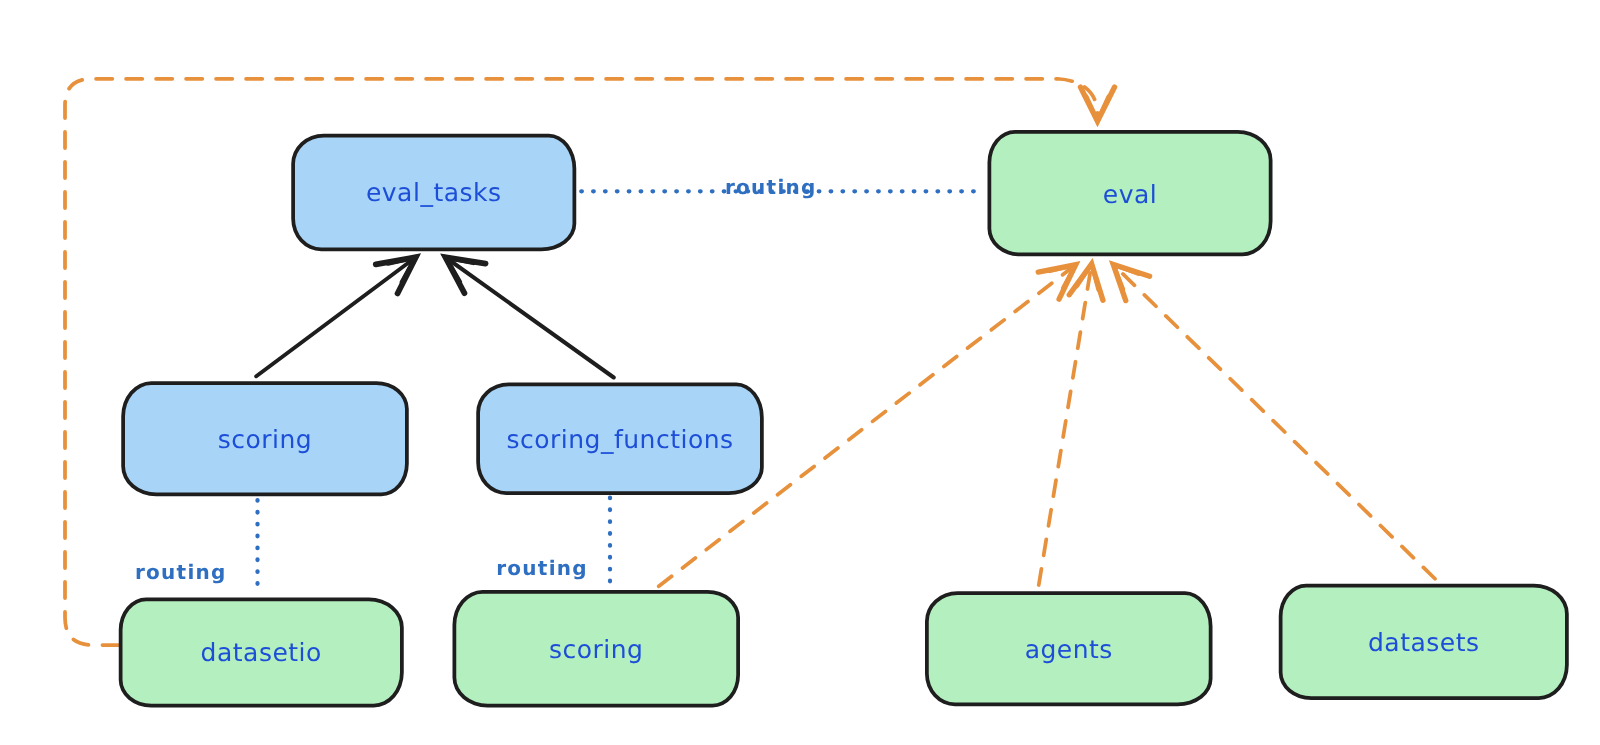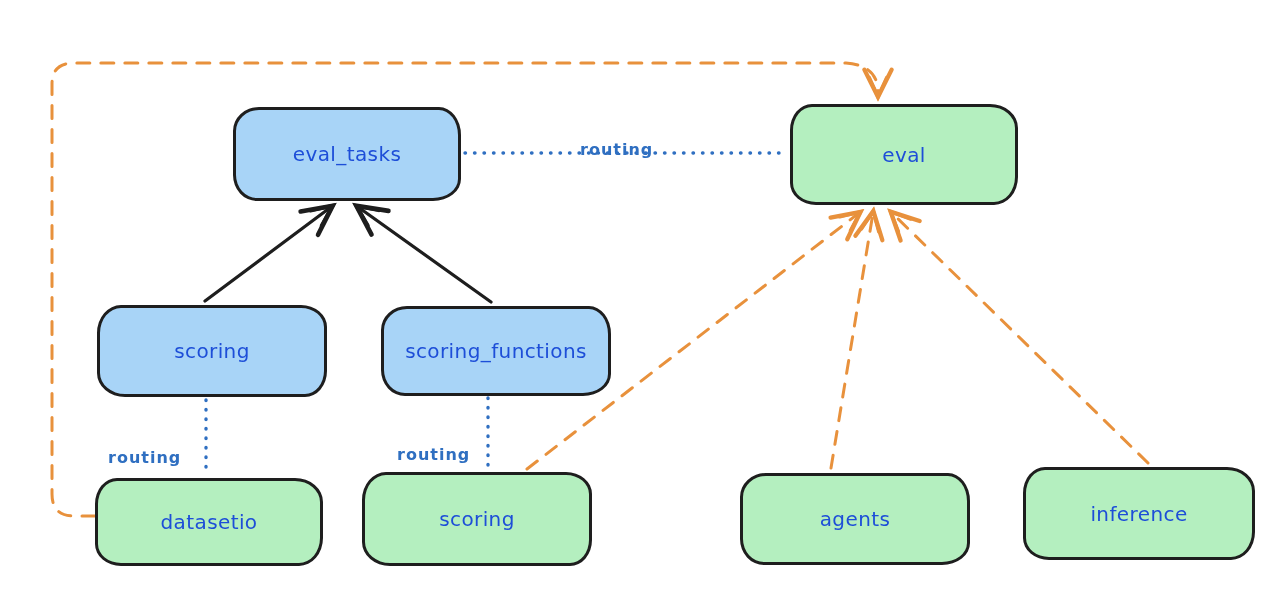--- a/index.html
+++ b/index.html
@@ -85,20 +85,20 @@
 
   <div class="node green r3" style="left:362px;top:472px;width:230px;height:94px">
     <span class="node-label">scoring</span>
   </div>
 
   <div class="node green r1" style="left:740px;top:473px;width:230px;height:92px">
     <span class="node-label">agents</span>
   </div>
 
   <div class="node green r2" style="left:1023px;top:467px;width:232px;height:93px">
-    <span class="node-label">inference</span>
+    <span class="node-label">datasets</span>
   </div>
 
   <span class="edge-label" style="left:580px;top:116px">routing</span>
   <span class="edge-label" style="left:108px;top:424px">routing</span>
   <span class="edge-label" style="left:397px;top:421px">routing</span>
 
 </div>
 
 </body></html>

